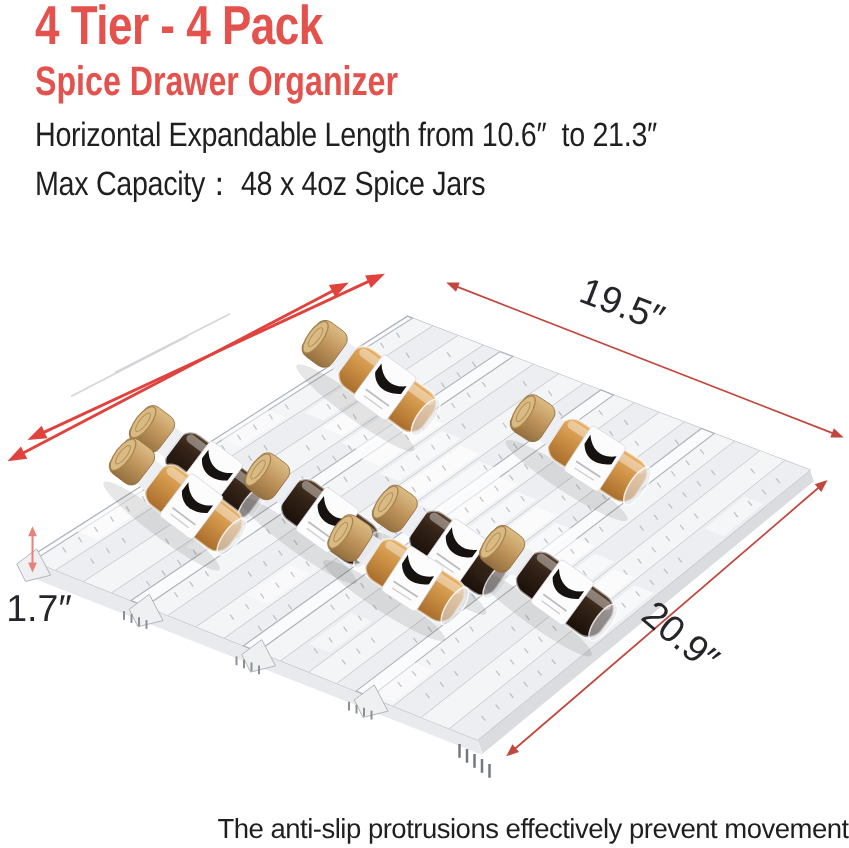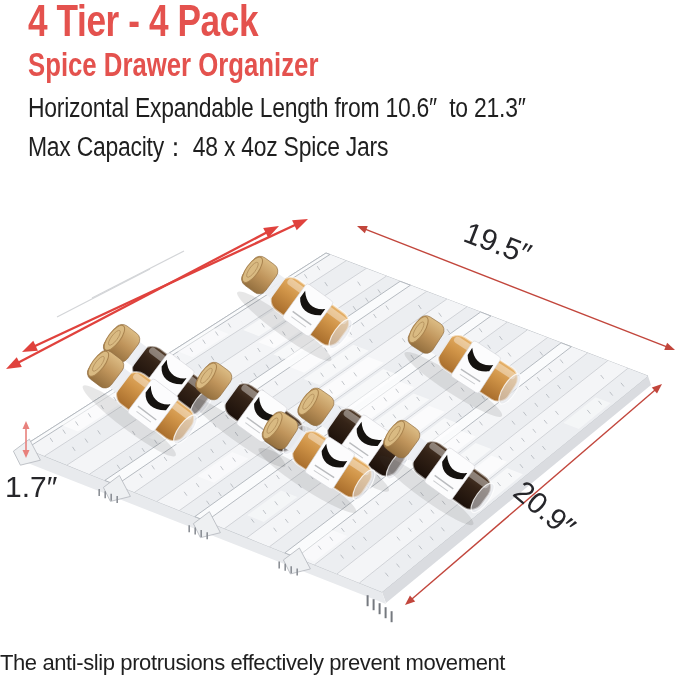--- a/index.html
+++ b/index.html
@@ -8,21 +8,21 @@
     width:679px;height:678px;position:relative;overflow:hidden;background:#ffffff;
     font-family:"Liberation Sans", sans-serif;
   }
   .h1{position:absolute;left:28px;top:-4px;font-size:44px;font-weight:bold;color:var(--red);
       transform:scaleX(.80);transform-origin:left top;letter-spacing:-.5px;white-space:pre;}
   .h2{position:absolute;left:28px;top:46px;font-size:33px;font-weight:bold;color:var(--red);
       transform:scaleX(.78);transform-origin:left top;white-space:pre;}
   .hl{position:absolute;left:28px;font-size:27px;color:var(--ink);
       transform:scaleX(.85);transform-origin:left top;letter-spacing:-.3px;white-space:pre;}
   .l3{top:93px;} .l4{top:129px;}
-  .caption{position:absolute;left:0;right:0;top:650px;text-align:left;font-size:22px;
+  .caption{position:absolute;left:0;right:0;top:650px;text-align:right;font-size:22px;
       color:var(--ink);letter-spacing:-.4px;white-space:pre;}
   svg.scene{position:absolute;left:0;top:0;}
   text.dim{font-size:30px;fill:#26262a;font-family:"Liberation Sans",sans-serif;}
 </style>
 </head>
 <body>
 
 <div>
   <div class="h1">4 Tier - 4 Pack</div>
   <div class="h2">Spice Drawer Organizer</div>

